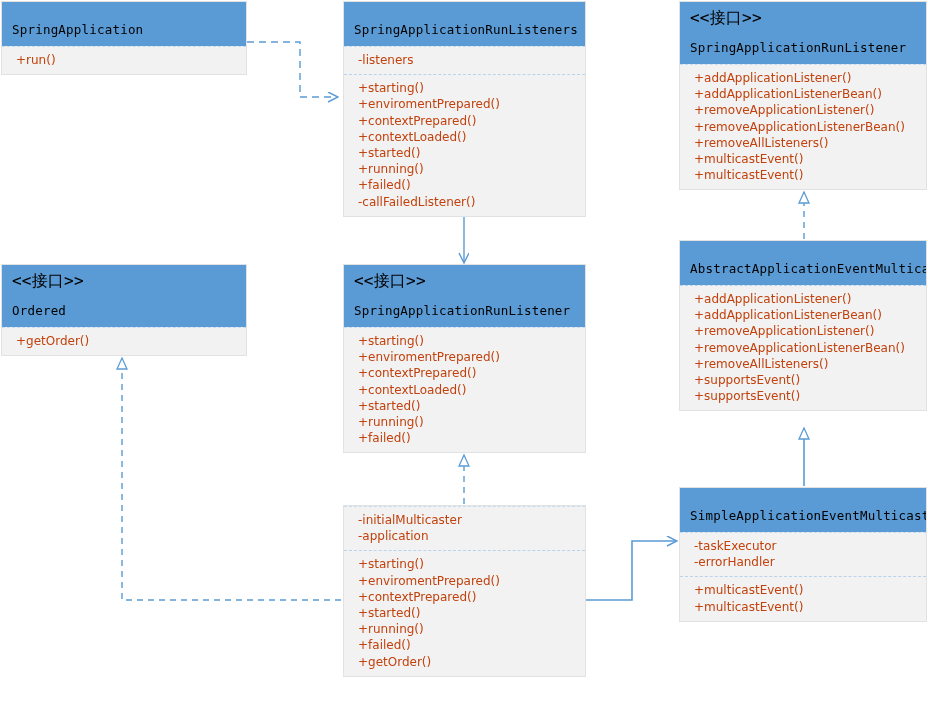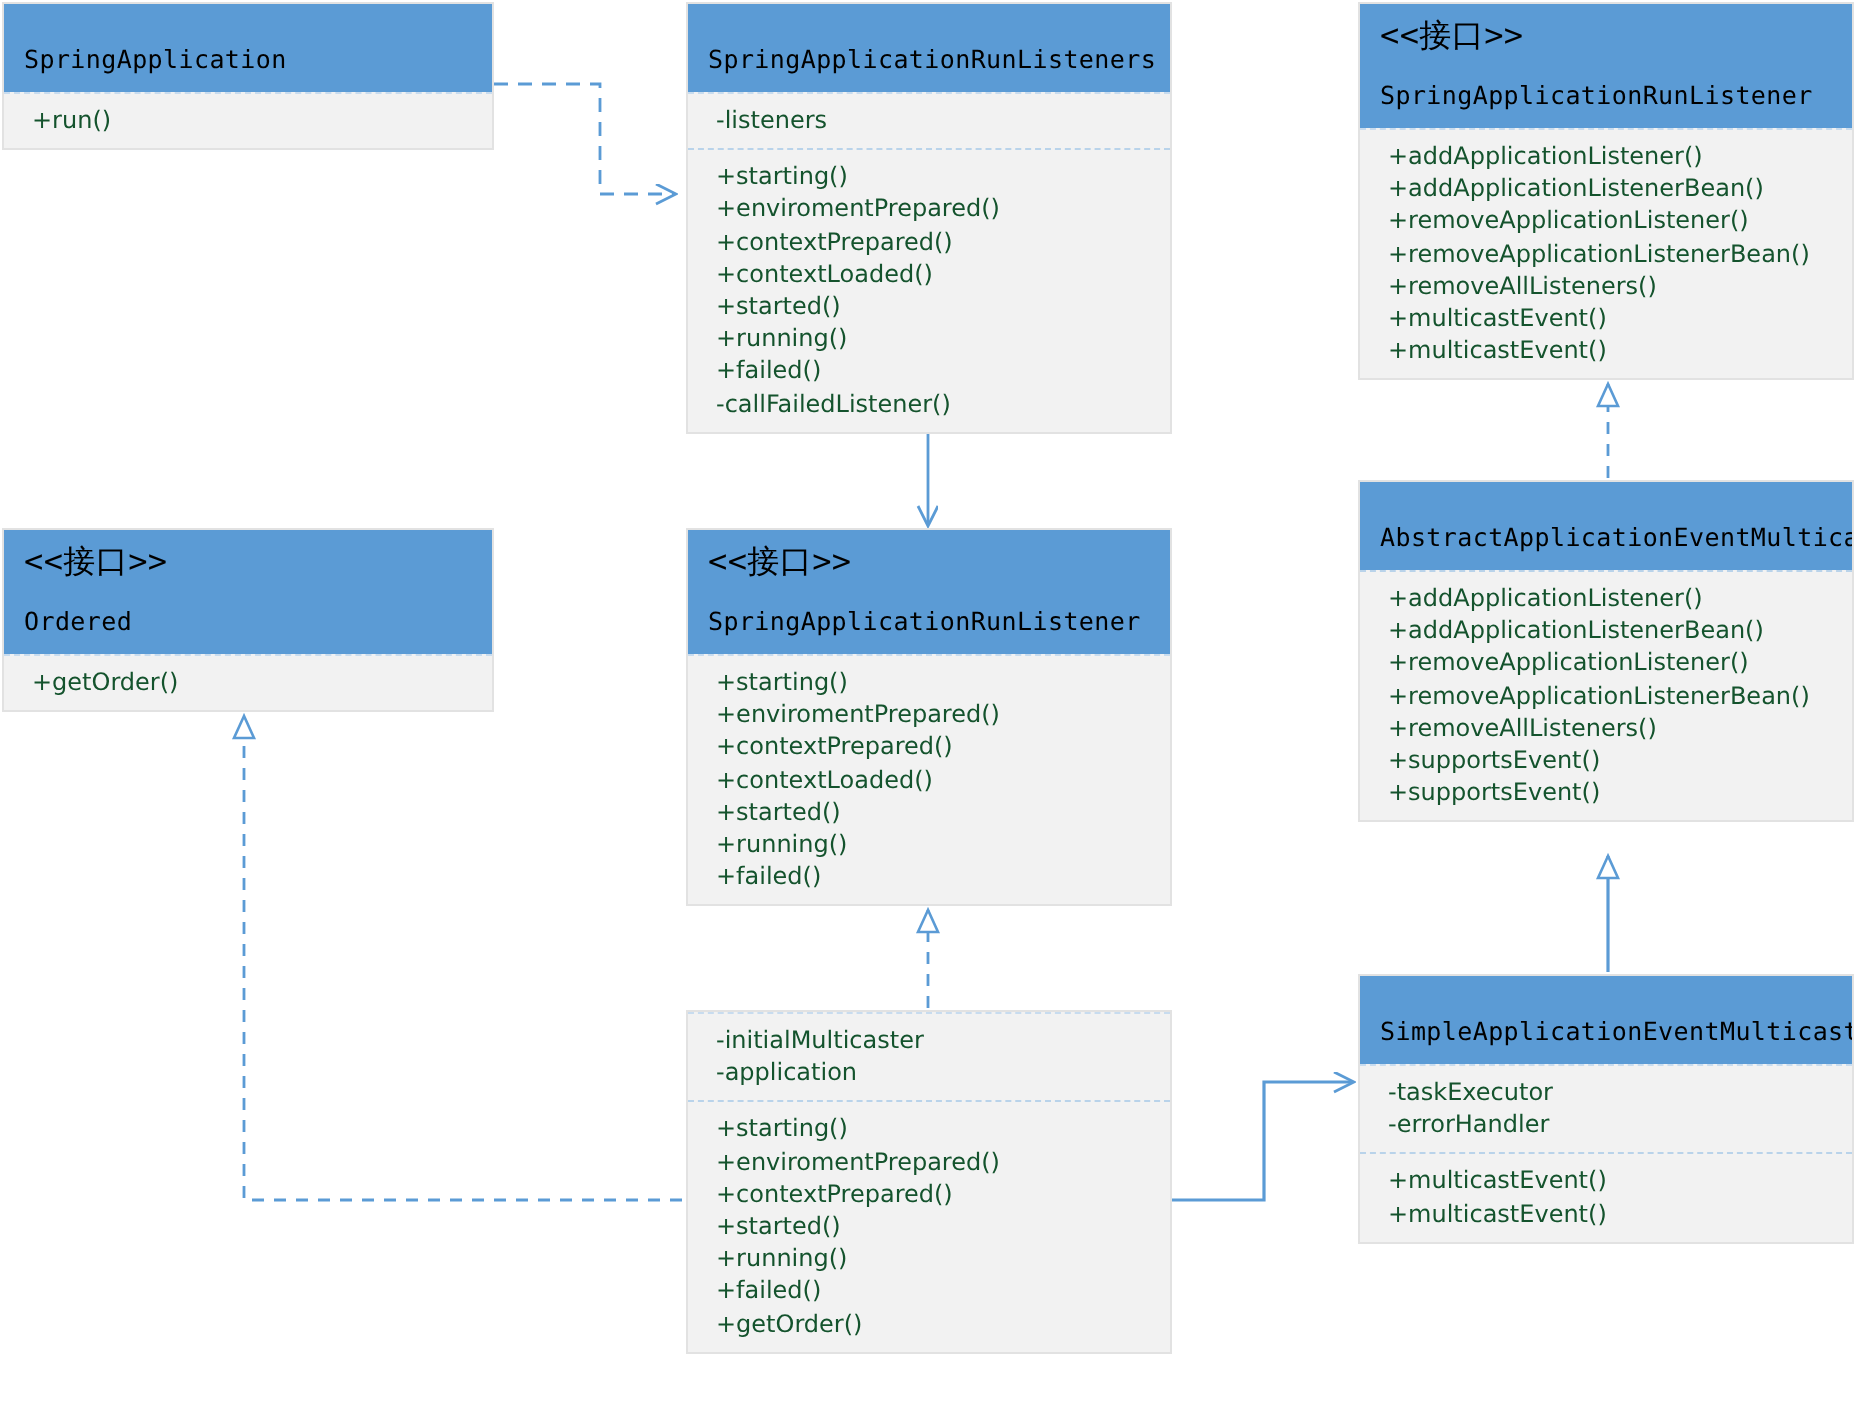--- a/index.html
+++ b/index.html
@@ -64,21 +64,21 @@
   .sect {
     box-sizing: border-box;
     padding: 5px 0 6px 0;
     border-top: 1px dashed #b9d3ea;
   }
   .sect.first { border-top: 1px dashed #c8dcef; }
   .member {
     font-family: "DejaVu Sans", sans-serif;
     font-size: 12px;
     line-height: 16.2px;
-    color: #14532d;
+    color: #c2410c;
     padding: 0 0 0 14px;
     white-space: nowrap;
   }
 </style>
 </head>
 <body>
 
 <div id="canvas">
 
   <svg id="edges" viewBox="0 0 928 702" width="928" height="702">

